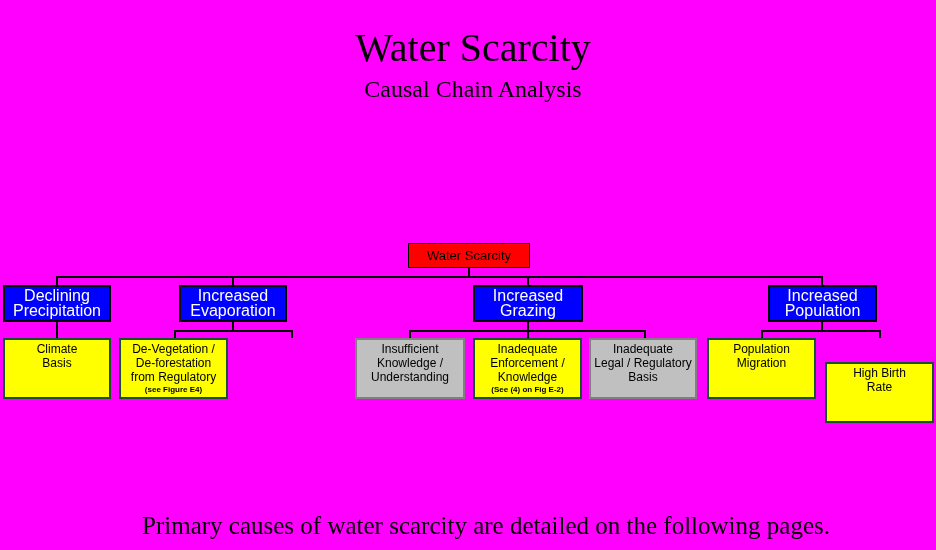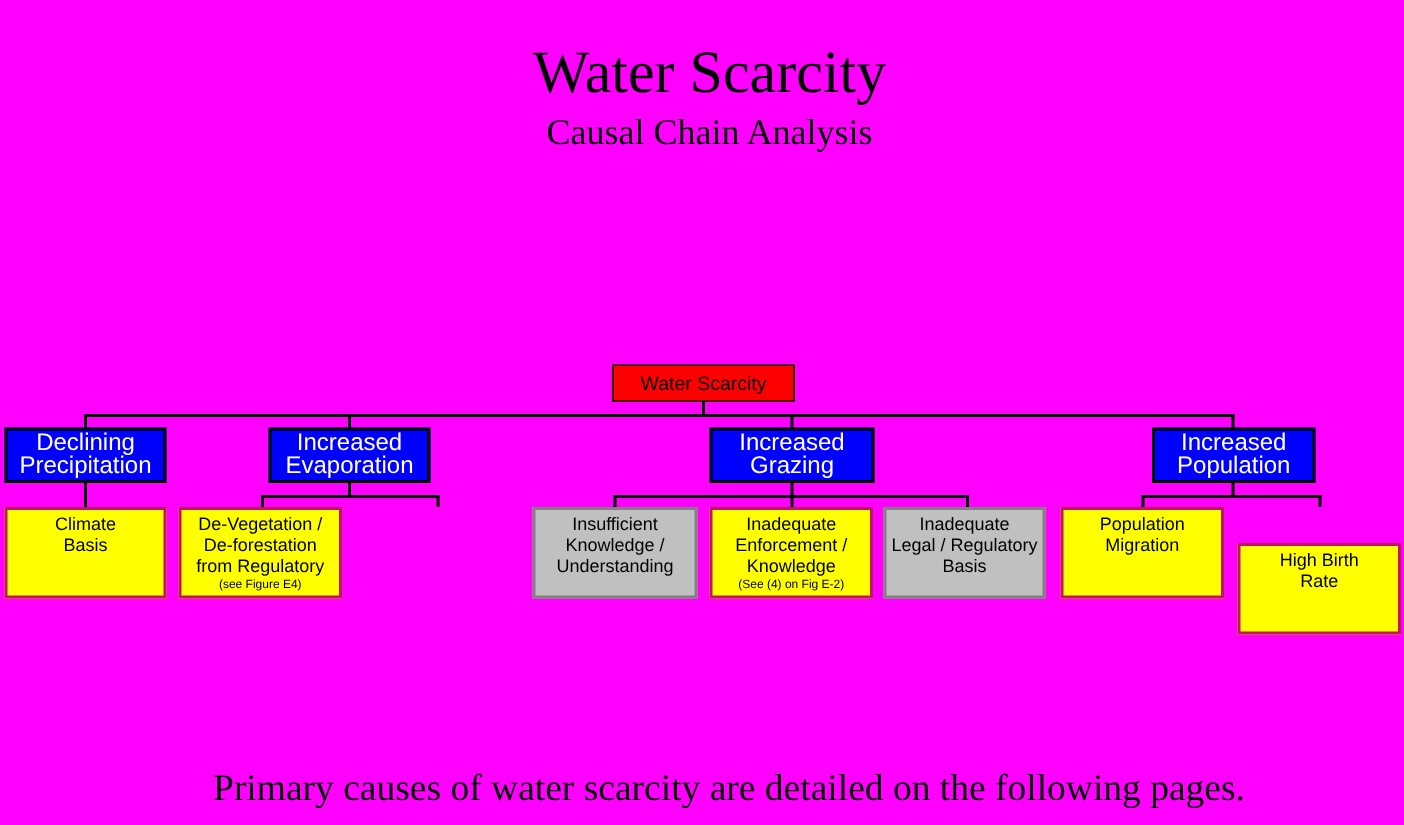--- a/index.html
+++ b/index.html
@@ -45,35 +45,35 @@
     background: #0000FF; border: 2px solid #000000;
     color: #FFFFFF; font-size: 16px; line-height: 15px; padding-top: 1px;
   }
   .lv2-1 { left: 3px;   width: 108px; }
   .lv2-2 { left: 179px; width: 108px; }
   .lv2-3 { left: 473px; width: 110px; }
   .lv2-4 { left: 768px; width: 109px; }
 
   .lv3 {
     top: 338px; height: 61px;
-    border: 2px solid #be185d;
+    border: 2px solid #14532d;
     color: #000000; font-size: 12px; line-height: 14px; padding-top: 2px;
   }
   .yellow { background: #FFFF00; }
   .gray   { background: #C0C0C0; border-color: #808080; }
   .lv3-1 { left: 3px;   width: 108px; }
   .lv3-2 { left: 119px; width: 109px; }
   .lv3-3 { left: 237px; width: 109px; }
   .lv3-4 { left: 355px; width: 110px; }
   .lv3-5 { left: 473px; width: 109px; }
   .lv3-6 { left: 589px; width: 108px; }
   .lv3-7 { left: 707px; width: 109px; }
   .lv3-8 { left: 825px; width: 109px; margin-top: 24px; }
 
-  .footnote { font-size: 8px; font-weight: normal; line-height: 10px; margin-top: 1px; }
+  .footnote { font-size: 8px; font-weight: bold; line-height: 10px; margin-top: 1px; }
 
   .line { position: absolute; background: #000000; }
 </style>
 </head>
 <body>
 
 <div class="canvas">
 
   <div class="title">Water Scarcity</div>
   <div class="subtitle">Causal Chain Analysis</div>

